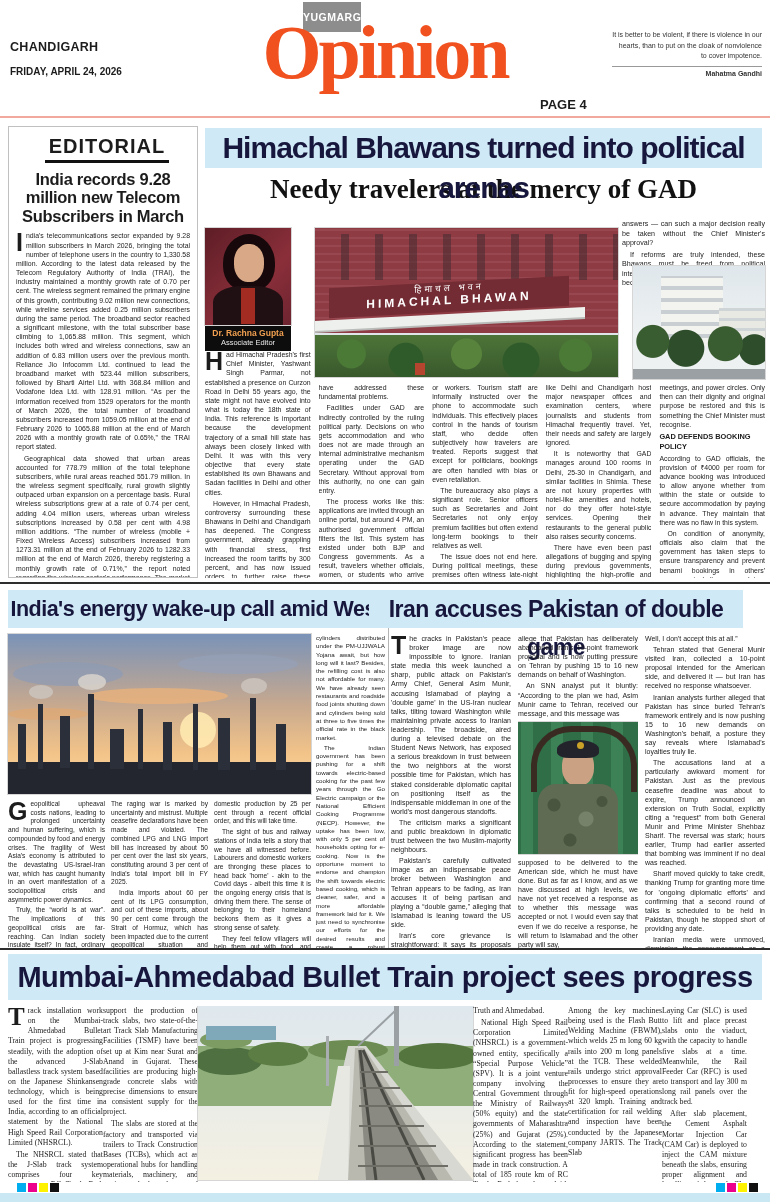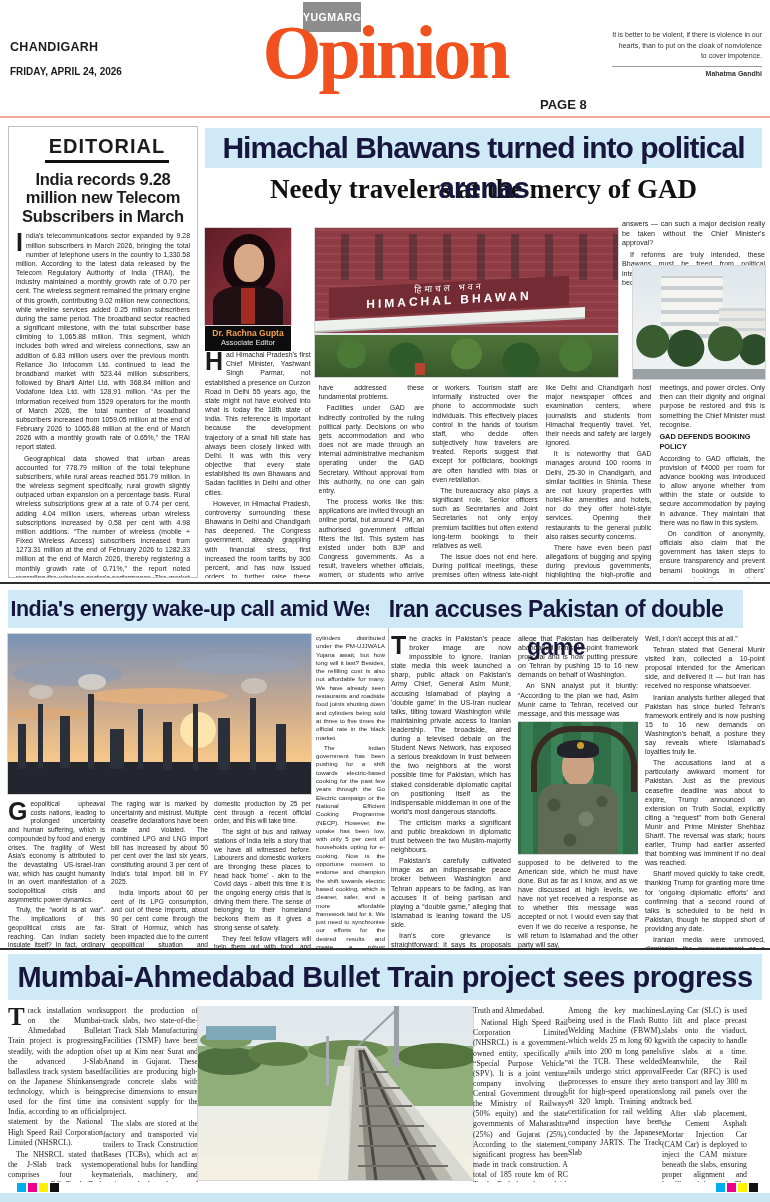--- a/index.html
+++ b/index.html
@@ -125,21 +125,21 @@
 <body>
 
 <div class="page">
 
   <div class="abs edition">CHANDIGARH</div>
   <div class="abs dateline">FRIDAY, APRIL 24, 2026</div>
   <div class="abs brandbox">YUGMARG</div>
   <div class="abs opinion">Opinion</div>
   <div class="abs quote">It is better to be violent, if there is violence in our hearts, than to put on the cloak of nonviolence to cover impotence.</div>
   <div class="abs quote-author">Mahatma Gandhi</div>
-  <div class="abs pagelabel">PAGE 8</div>
+  <div class="abs pagelabel">PAGE 4</div>
   <div class="abs header-rule"></div>
 
   <div class="abs edit-box">
     <div class="edit-kicker-wrap">
       <span class="edit-kicker">EDITORIAL</span>
     </div>
     <div class="edit-title">India records 9.28 million new Telecom Subscribers in March</div>
     <div class="paras bt dc">
         <p>India's telecommunications sector expanded by 9.28 million subscribers in March 2026, bringing the total number of telephone users in the country to 1,330.58 million. According to the latest data released by the Telecom Regulatory Authority of India (TRAI), the industry maintained a monthly growth rate of 0.70 per cent. The wireless segment remained the primary engine of this growth, contributing 9.02 million new connections, while wireline services added 0.25 million subscribers during the same period. The broadband sector reached a significant milestone, with the total subscriber base climbing to 1,065.88 million. This segment, which includes both wired and wireless connections, saw an addition of 6.83 million users over the previous month. Reliance Jio Infocomm Ltd. continued to lead the broadband market with 523.44 million subscribers, followed by Bharti Airtel Ltd. with 368.84 million and Vodafone Idea Ltd. with 128.91 million. “As per the information received from 1529 operators for the month of March 2026, the total number of broadband subscribers increased from 1059.05 million at the end of February 2026 to 1065.88 million at the end of March 2026 with a monthly growth rate of 0.65%,” the TRAI report stated.</p>
         <p>Geographical data showed that urban areas accounted for 778.79 million of the total telephone subscribers, while rural areas reached 551.79 million. In the wireless segment specifically, rural growth slightly outpaced urban expansion on a percentage basis. Rural wireless subscriptions grew at a rate of 0.74 per cent, adding 4.04 million users, whereas urban wireless subscriptions increased by 0.58 per cent with 4.98 million additions. “The number of wireless (mobile + Fixed Wireless Access) subscribers increased from 1273.31 million at the end of February 2026 to 1282.33 million at the end of March 2026, thereby registering a monthly growth rate of 0.71%,” the report noted regarding the wireless sector's performance. The market remained highly concentrated among the top five broadband service providers, who collectively held a 96.60 per cent market share. Beyond the top three private players, Bharat Sanchar Nigam Ltd. (BSNL) held 27.37 million broadband subscribers, while Atria Convergence Technologies Ltd. recorded 2.40 million. In terms of overall wireless mobile subscriptions, the dominance of the private sector remained clear. “At the end of March 2026, the private access service providers held 92.64% of the market share in terms of wireless (mobile) subscribers, whereas PSU access service providers viz. BSNL and MTNL, together held a market share of 7.36%,” the TRAI reported. The overall tele-density in the country rose to 93.26 per cent by the end of March. Urban tele-density stood at 151.47 per cent, reflecting a high concentration of devices per individual in cities, while rural tele-density was recorded at 60.46 per cent. Without including M2M cellular mobile connections, the national tele-density was adjusted to 84.57 per cent.</p>

